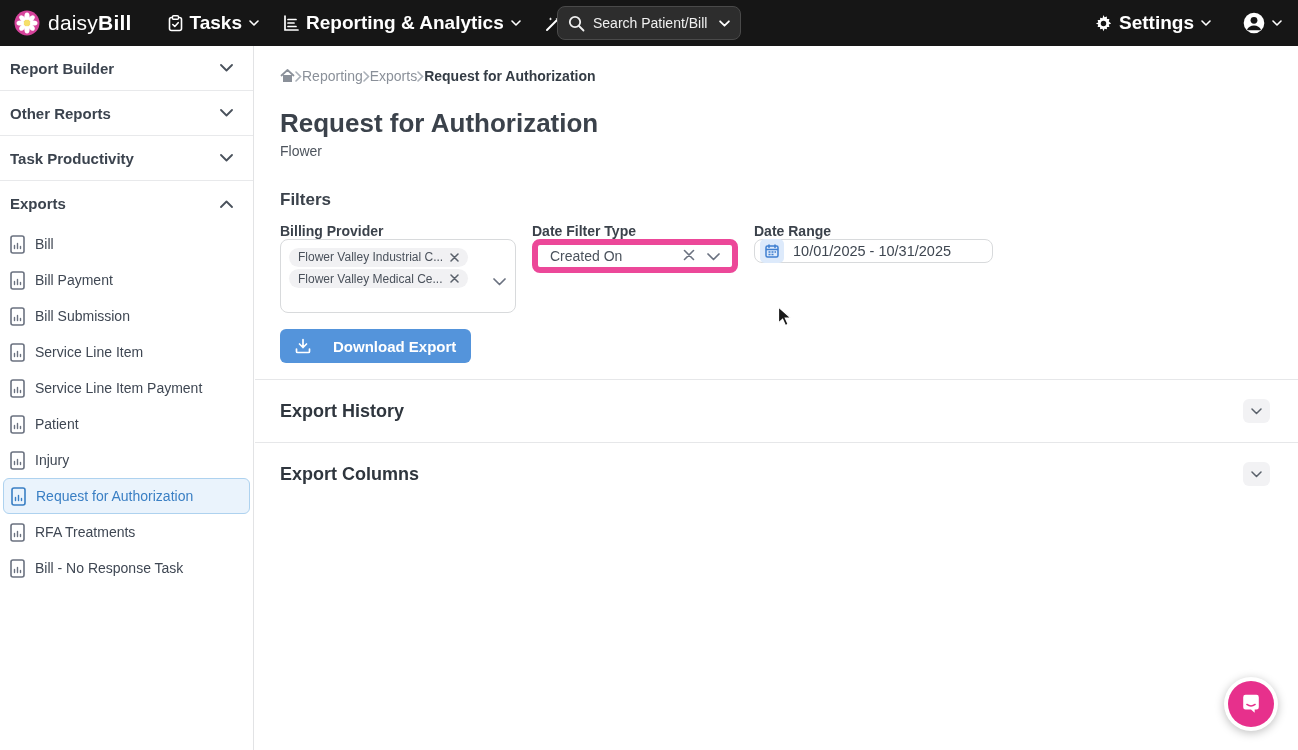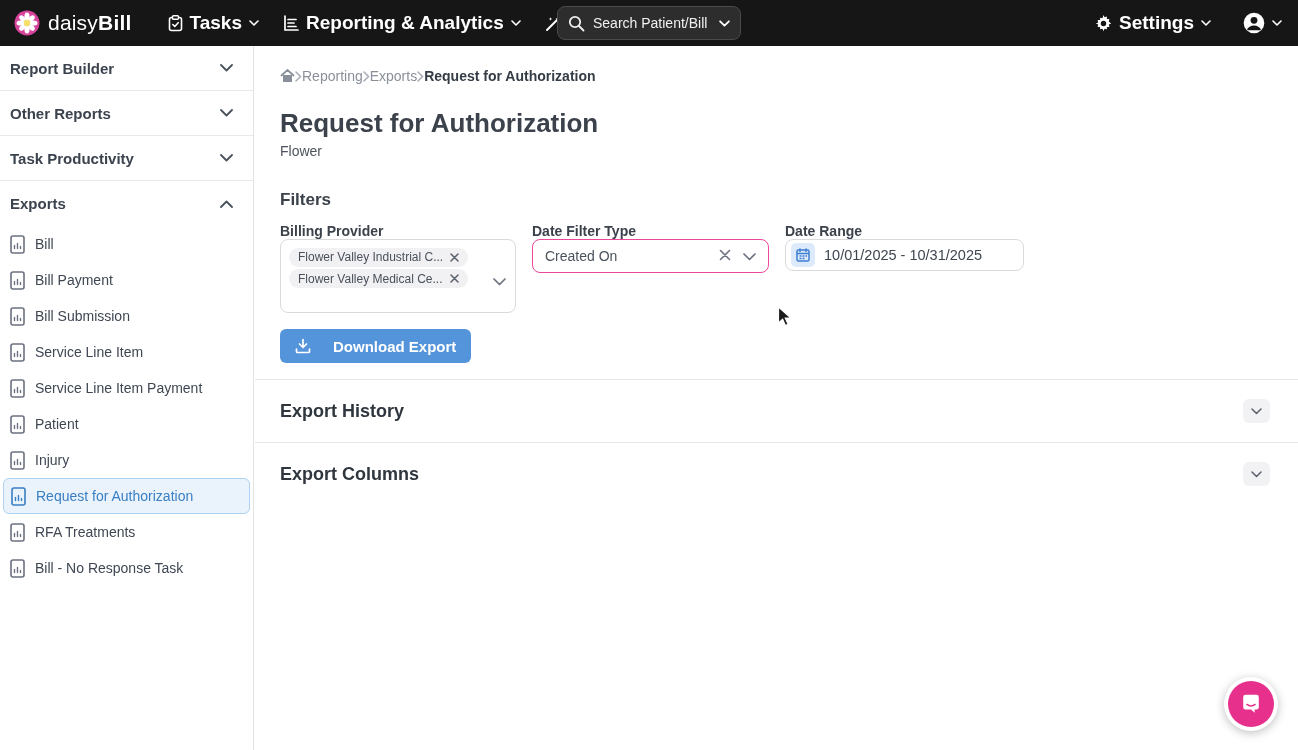--- a/index.html
+++ b/index.html
@@ -47,26 +47,26 @@
   .filter-group { display:flex; flex-direction:column; }
   .filter-label { font-size:14px; font-weight:700; color:#3b424b; }
 
   .multiselect { position:relative; width:236px; height:74px; border:1px solid #d8dadc;
                  border-radius:8px; padding:7px 26px 7px 8px; cursor:text; }
   .pill { display:inline-flex; align-items:center; gap:7px; background:#f1f1f3; border-radius:10px;
           height:19px; padding:0 9px; font-size:12px; color:#4a515b; margin-bottom:2px; white-space:nowrap; }
   .pill .x { cursor:pointer; display:flex; }
   .ms-chev { position:absolute; right:9px; top:32px; cursor:pointer; }
 
-  .select { position:relative; width:237px; height:34px; border:1px solid #ec4899; border-radius:8px;
+  .select { position:relative; width:206px; height:34px; border:6px solid #ec4899; border-radius:8px;
             display:flex; align-items:center; padding:0 12px; cursor:pointer; }
   .select .value { font-size:14px; color:#4a525c; flex:1; }
   .select .icons { display:flex; align-items:center; gap:12px; }
 
-  .date-input { width:239px; height:32px; border:1px solid #d8dadc; border-radius:8px;
+  .date-input { width:239px; height:24px; border:1px solid #d8dadc; border-radius:8px;
                 display:flex; align-items:center; padding:0 5px; cursor:pointer; }
   .cal-box { width:24px; height:24px; background:#ddeafb; border-radius:5px;
              display:flex; align-items:center; justify-content:center; }
   .date-input .value { font-size:14.5px; color:#3e4650; margin-left:9px; }
 
   .download-btn { margin:16px 0 0 25px; height:34px; padding:0 15px; background:#5494db;
                   border:none; border-radius:6px; color:#fff; font-size:15px; font-weight:600;
                   display:inline-flex; align-items:center; gap:22px; cursor:pointer;
                   font-family:"Liberation Sans", sans-serif; }
 

